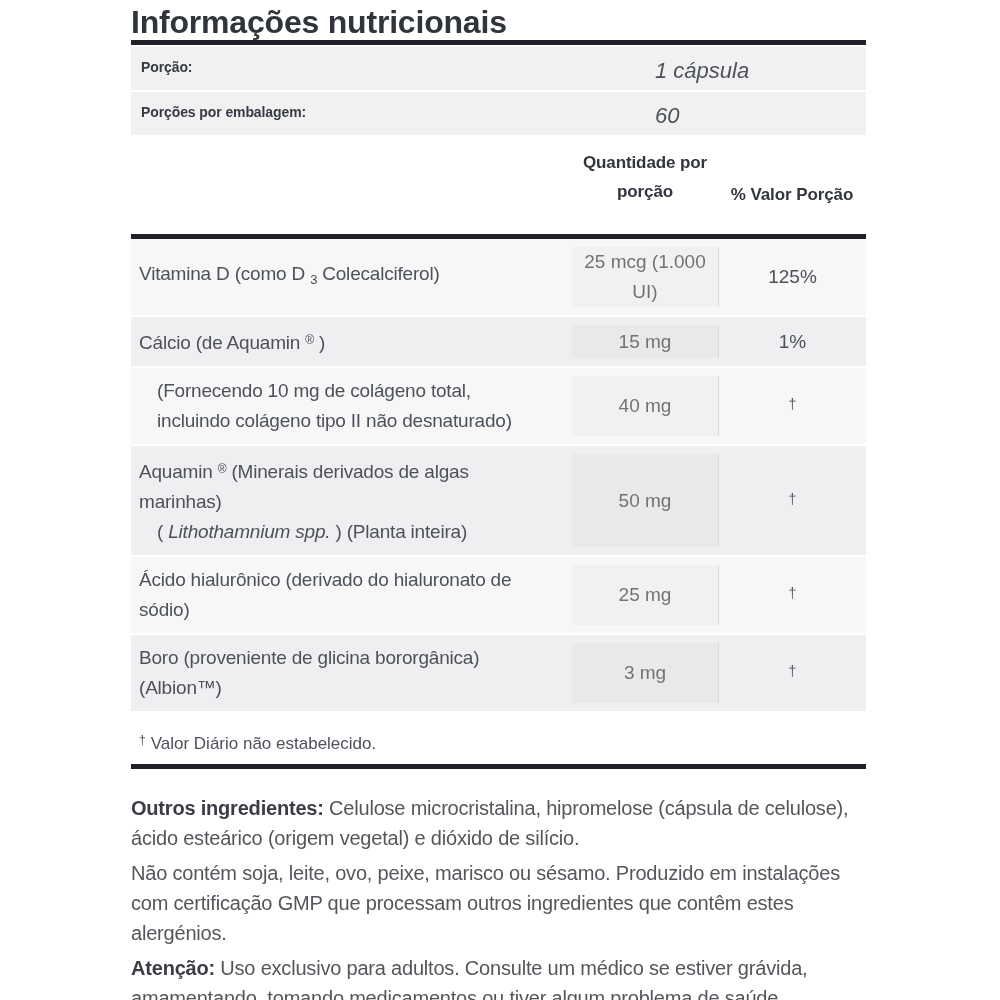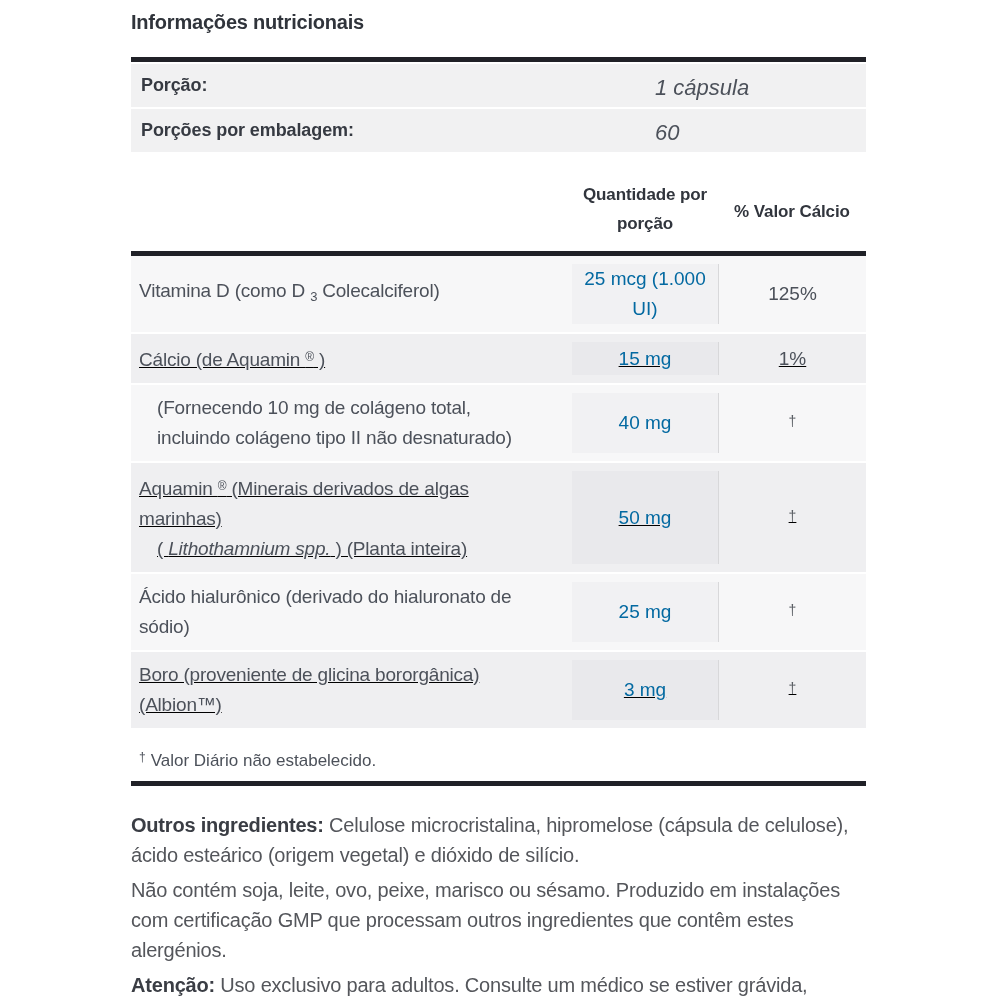--- a/index.html
+++ b/index.html
@@ -3,48 +3,48 @@
 <meta charset="utf-8">
 <style>
   html,body{margin:0;padding:0;}
   body{
     width:1000px;height:1000px;overflow:hidden;background:#ffffff;
     font-family:"Liberation Sans","DejaVu Sans",sans-serif;
     -webkit-font-smoothing:antialiased;
   }
   .content{width:735px;margin-left:131px;}
   h1.title{
-    margin:8px 0 21px;font-size:20px;line-height:28px;font-weight:700;
+    margin:8px 0 4px;font-size:32px;line-height:28px;font-weight:700;
     color:#30343b;letter-spacing:-0.2px;
   }
   .bar{height:5px;background:#202127;}
   .gap2{height:2px;}
   
   .srow{position:relative;background:#f1f1f2;height:43px;box-sizing:border-box;
         padding:11px 0 0 10px;margin-bottom:2px;}
-  .srow .lbl{font-size:18px;font-weight:700;color:#363a42;letter-spacing:-0.1px;}
+  .srow .lbl{font-size:14px;font-weight:700;color:#363a42;letter-spacing:-0.1px;}
   .srow .val{position:absolute;left:524px;top:11px;font-size:22px;color:#4c515a;font-style:italic;}
   
   .thead{display:grid;grid-template-columns:441px 146px 148px;height:97px;
          align-items:end;box-sizing:border-box;}
   .thead .thc{text-align:center;font-weight:700;color:#31353d;font-size:17px;
               line-height:29px;letter-spacing:-0.1px;}
-  .thead .th-amt{padding-bottom:13px;}
+  .thead .th-amt{padding-bottom:28px;}
   .thead .th-dv{padding-bottom:25px;}
   
   .row{display:grid;grid-template-columns:441px 146px 148px;padding:8px 0;
        border-top:2px solid #ffffff;}
   .row.first{border-top:none;}
   .row.odd{background:#f7f7f8;}
-  .row.even{background:#efeff1;text-decoration:underline;}
+  .row.even{background:#efeff1;}
   .cell.name{padding-left:8px;align-self:center;color:#4c515a;font-size:19px;
              letter-spacing:-0.2px;}
   .cell.name .ln{line-height:30px;white-space:nowrap;}
   .cell.name .ln.ind{padding-left:18px;}
-  .cell.amt{align-self:center;text-align:center;color:#0369a1;font-size:19px;
+  .cell.amt{align-self:center;text-align:center;color:#737373;font-size:19px;
             line-height:30px;background:rgba(20,20,40,0.025);height:100%;
             display:flex;flex-direction:column;justify-content:center;box-sizing:border-box;}
   .cell.dv{align-self:stretch;display:flex;align-items:center;justify-content:center;
            color:#4c515a;font-size:19px;border-left:1px solid #d8d8da;box-sizing:border-box;}
   .dag{font-size:14px;color:#595d63;position:relative;top:-2px;}
   sub.sb{font-size:13px;vertical-align:-4px;}
   sup.sp{font-size:12px;vertical-align:5px;}
   .it{font-style:italic;}
   
   .footnote{height:39px;box-sizing:border-box;padding:8px 0 0 8px;
@@ -72,21 +72,21 @@
     <span class="val">1 cápsula</span>
   </div>
   <div class="srow">
     <span class="lbl">Porções por embalagem:</span>
     <span class="val">60</span>
   </div>
 
   <div class="thead">
     <div class="thc"></div>
     <div class="thc th-amt">Quantidade por porção</div>
-    <div class="thc th-dv">% Valor Cálcio</div>
+    <div class="thc th-dv">% Valor Porção</div>
   </div>
 
   <div class="bar"></div>
 
   <div class="row odd first">
     <div class="cell name">
       <div class="ln"><span>Vitamina D (como D </span><sub class="sb">3</sub><span> Colecalciferol)</span></div>
     </div>
     <div class="cell amt">
       <div>25 mcg (1.000</div>

